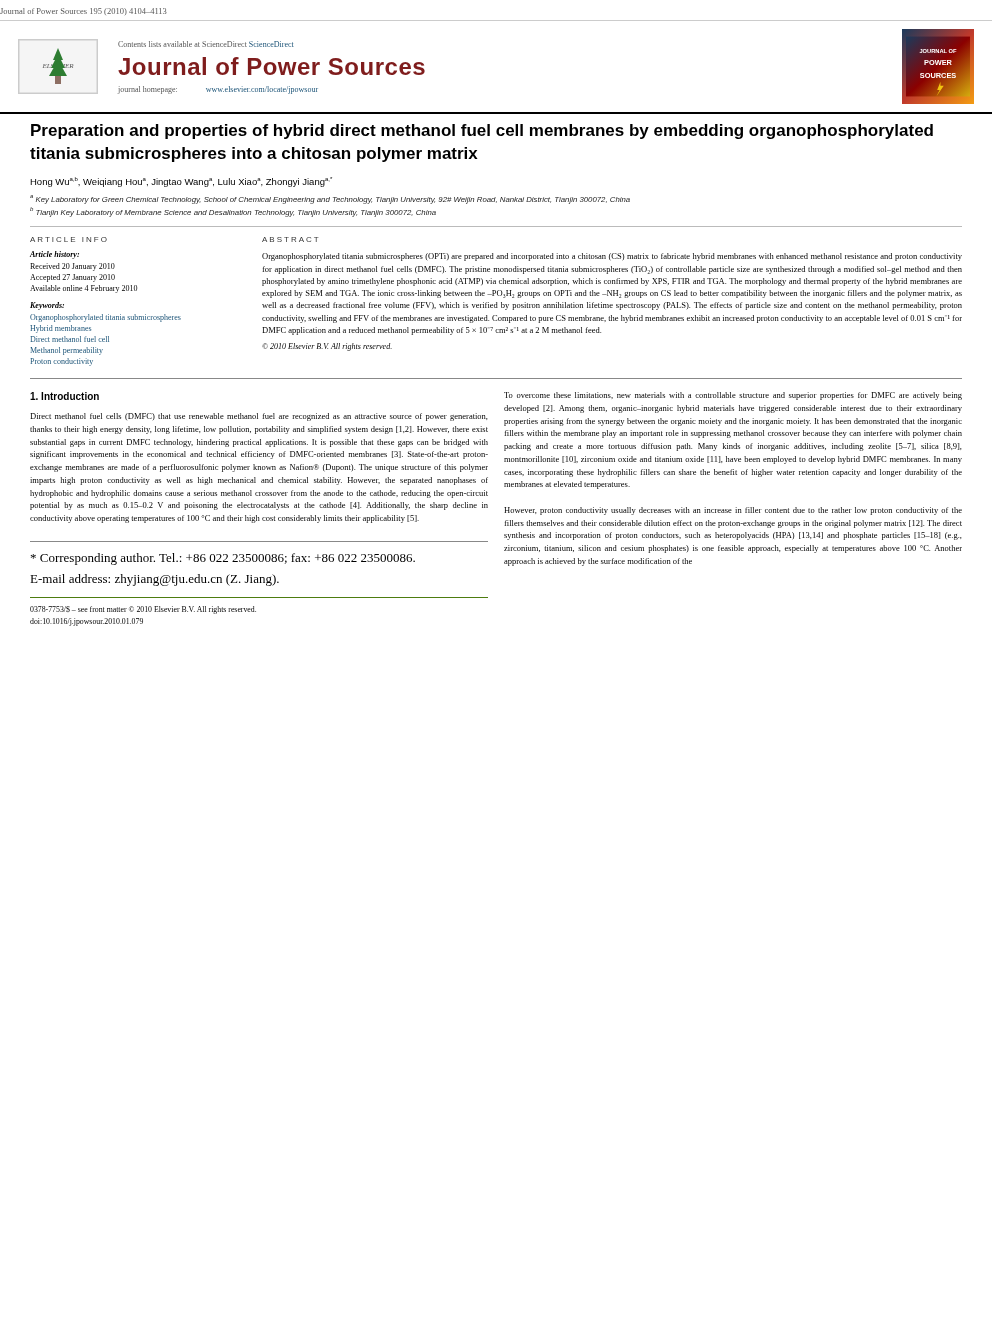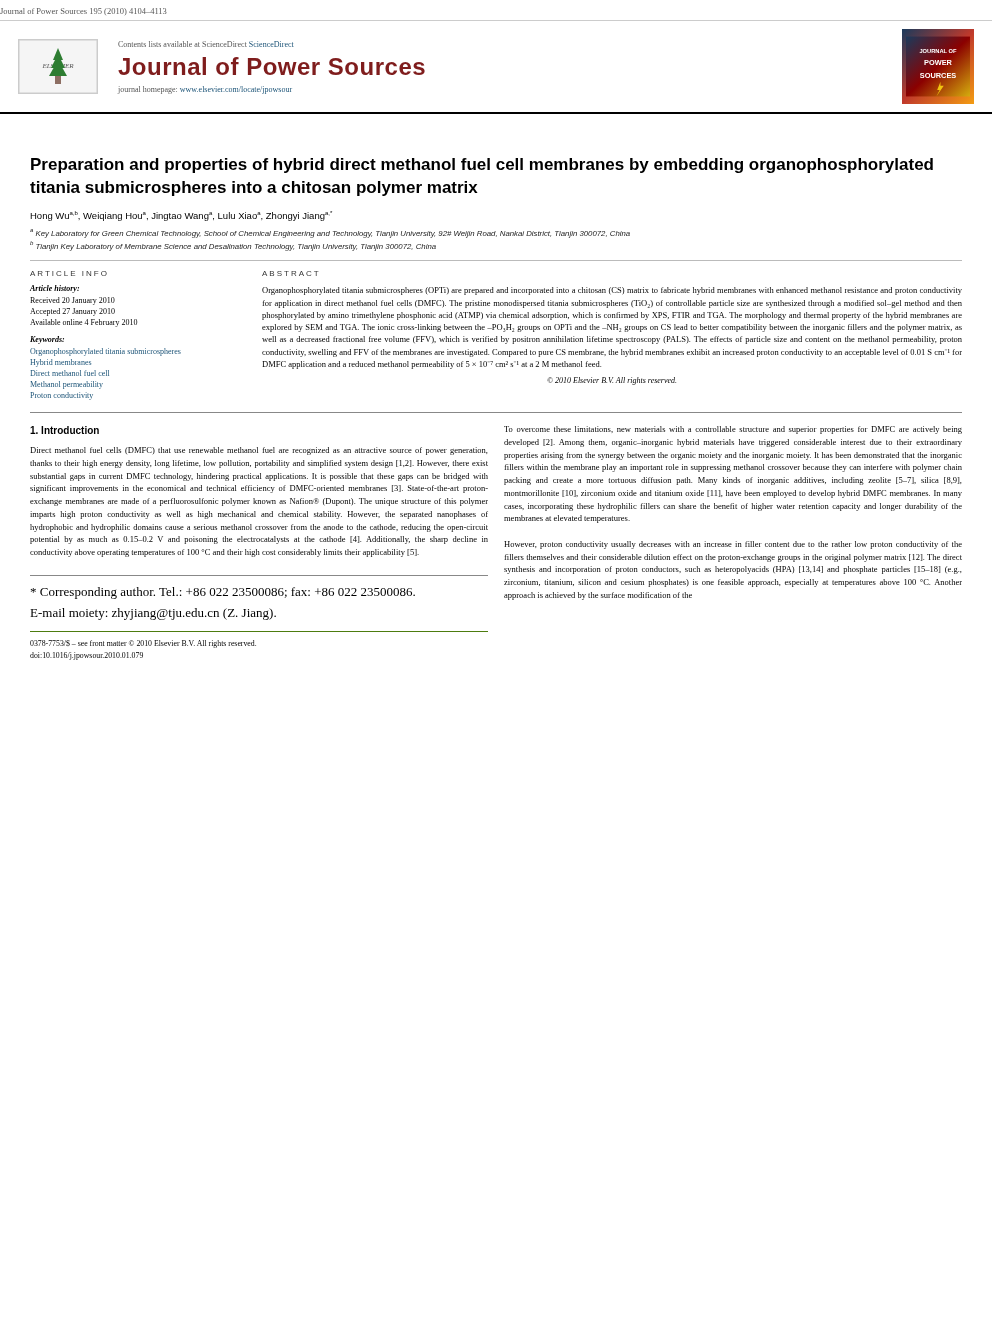--- a/index.html
+++ b/index.html
@@ -61,38 +61,38 @@
       font-family: Arial, sans-serif;
       letter-spacing: 0.5px;
     }
     .journal-homepage {
       font-size: 8px;
       color: #555;
       margin-top: 4px;
     }
     .homepage-link {
       color: #1a5276;
+      margin-left: 26px;
     }
     .journal-header-right {
       width: 72px;
       height: 75px;
       background: linear-gradient(135deg, #1a3a5c 0%, #c0392b 50%, #f39c12 100%);
       display: flex;
       align-items: center;
       justify-content: center;
       color: white;
       font-size: 6px;
       font-weight: bold;
       text-align: center;
       padding: 4px;
       font-family: Arial, sans-serif;
     }
     .main-content {
-      padding: 0 30px 12px 30px;
-      margin-top: 40px;
+      padding: 6px 30px 12px 30px;
     }
     .article-title {
       font-size: 17px;
       font-weight: bold;
       color: #000;
       line-height: 1.35;
       margin-bottom: 10px;
       font-family: Arial, sans-serif;
     }
     .authors {
@@ -157,21 +157,21 @@
       margin-bottom: 2px;
       color: #1a5276;
     }
     .abstract-text {
       font-size: 8.5px;
       line-height: 1.45;
       text-align: justify;
     }
     .copyright-line {
       font-size: 8px;
-      text-align: center;
+      text-align: left;
       margin-top: 6px;
       font-style: italic;
     }
     .footer-divider {
       border: none;
       border-top: 1px solid #888;
       margin: 10px 0;
     }
     .body-two-col {
       display: flex;
@@ -305,21 +305,21 @@
 
   <div class="body-two-col">
 
     <div class="body-col">
       <div class="section-heading">1. Introduction</div>
       <p>Direct methanol fuel cells (DMFC) that use renewable methanol fuel are recognized as an attractive source of power generation, thanks to their high energy density, long lifetime, low pollution, portability and simplified system design [1,2]. However, there exist substantial gaps in current DMFC technology, hindering practical applications. It is possible that these gaps can be bridged with significant improvements in the economical and technical efficiency of DMFC-oriented membranes [3]. State-of-the-art proton-exchange membranes are made of a perfluorosulfonic polymer known as Nafion® (Dupont). The unique structure of this polymer imparts high proton conductivity as well as high mechanical and chemical stability. However, the separated nanophases of hydrophobic and hydrophilic domains cause a serious methanol crossover from the anode to the cathode, reducing the open-circuit potential by as much as 0.15–0.2 V and poisoning the electrocatalysts at the cathode [4]. Additionally, the sharp decline in conductivity above operating temperatures of 100 °C and their high cost considerably limits their applicability [5].</p>
 
       <div class="footnote-area">
         <div class="footnote-line">* Corresponding author. Tel.: +86 022 23500086; fax: +86 022 23500086.</div>
         <div class="footnote-line">
-          <span>E-mail moiety:</span>
+          <span>E-mail address:</span>
           <span>zhyjiang@tju.edu.cn (Z. Jiang).</span>
         </div>
       </div>
       <div class="doi-area">
         <div>0378-7753/$ – see front matter © 2010 Elsevier B.V. All rights reserved.</div>
         <div>doi:10.1016/j.jpowsour.2010.01.079</div>
       </div>
     </div>
 
     <div class="body-col">

